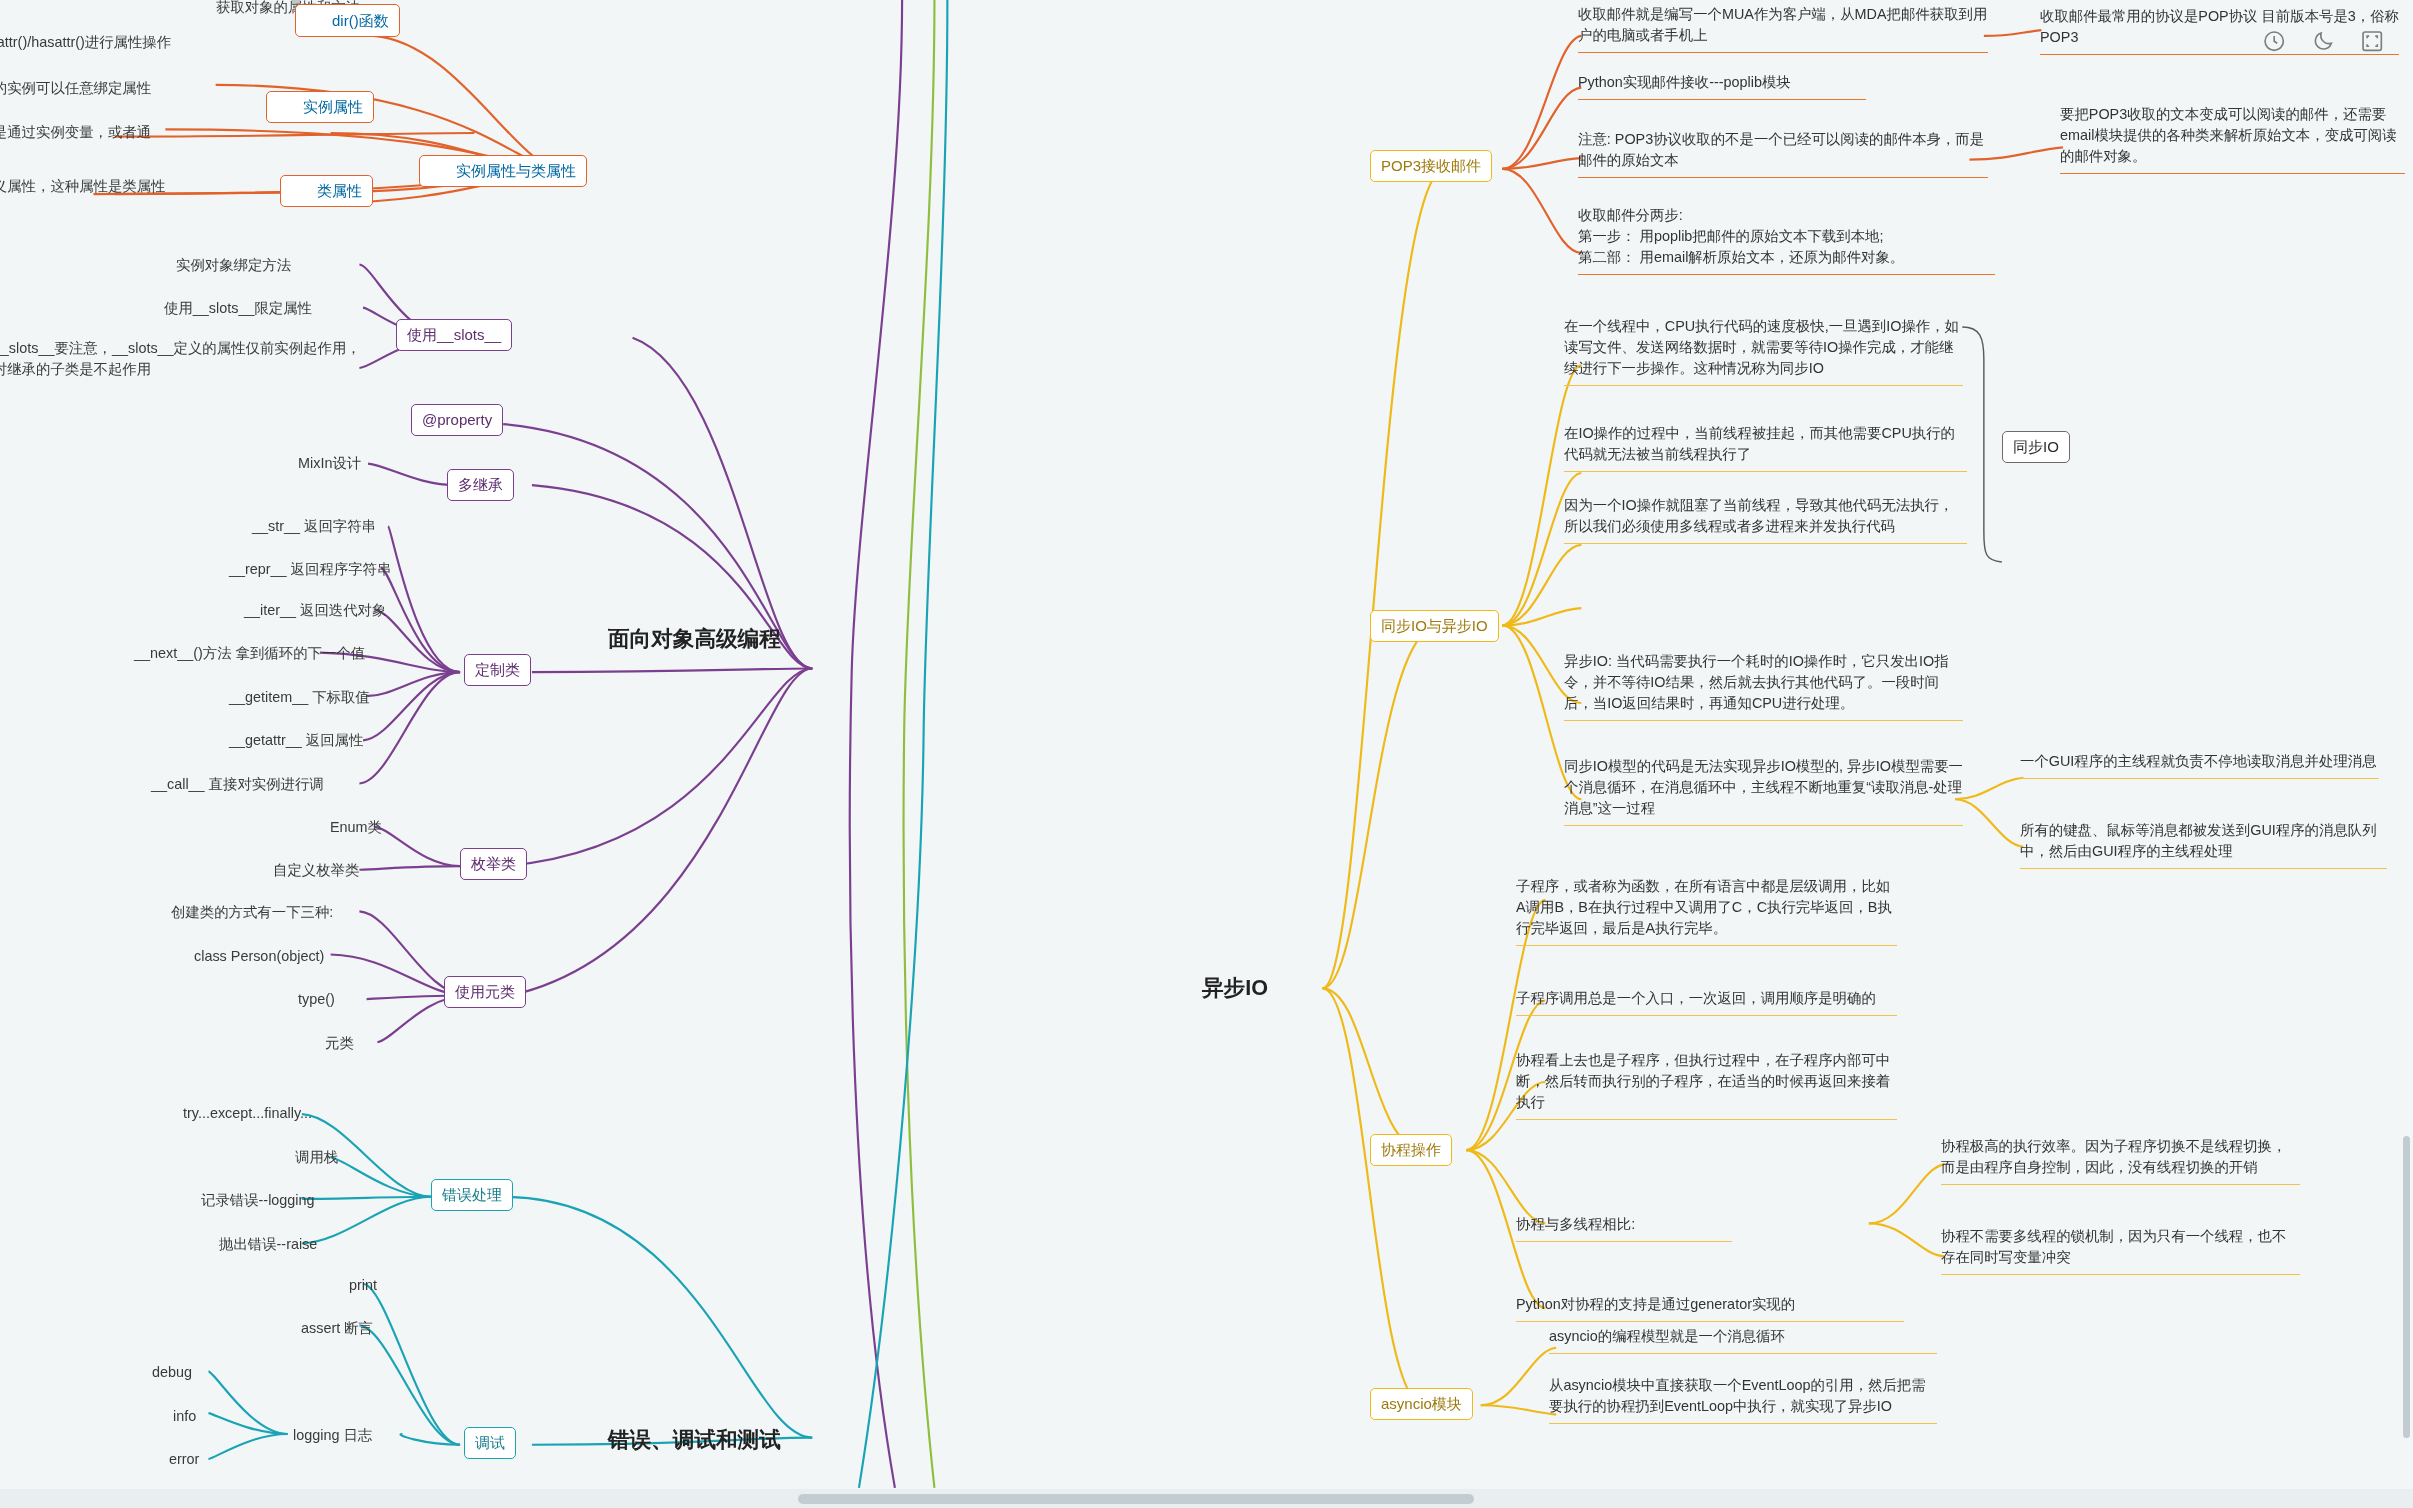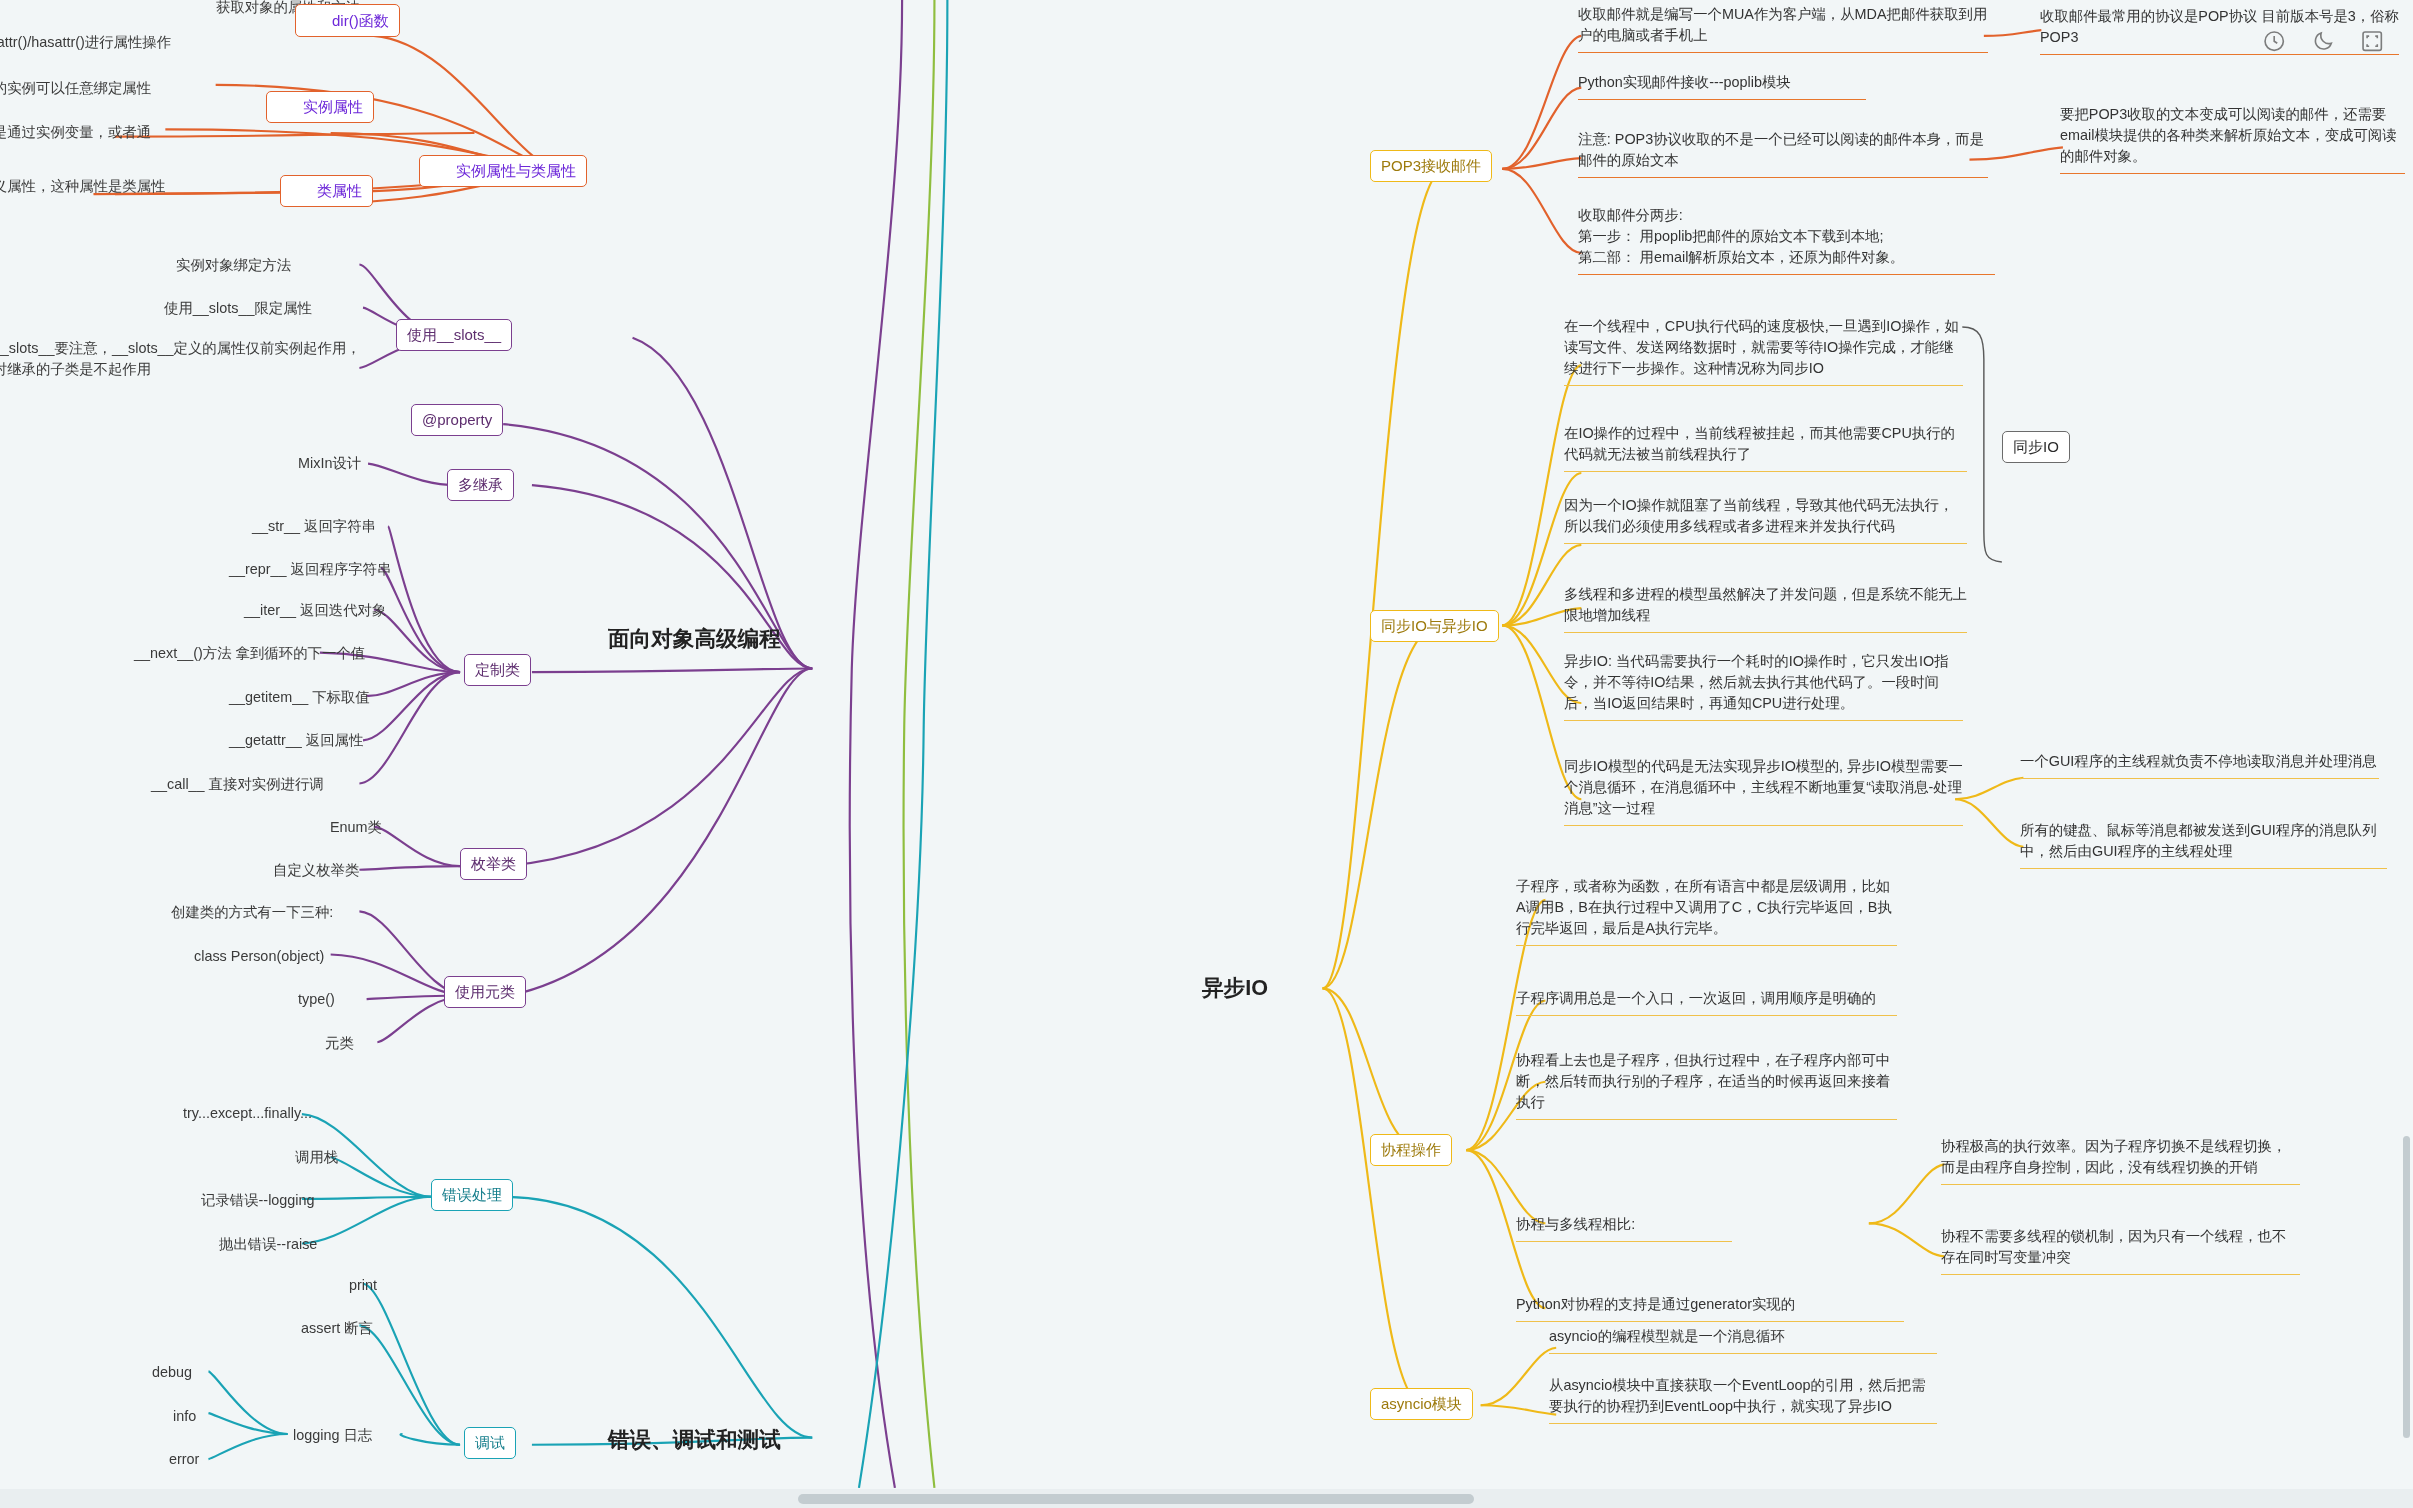--- a/index.html
+++ b/index.html
@@ -16,21 +16,21 @@
   .boxed{border:1.4px solid #888;border-radius:5px;background:#ffffff;
          padding:4.3px 10px;font-size:15px;text-align:center;white-space:nowrap;}
   
   .big{font-size:21.6px;font-weight:bold;color:#222;white-space:nowrap;}
   
   .para{font-size:14.4px;color:#333;padding-bottom:6px;}
   .para.ul{border-bottom:1.4px solid #f0c14b;}
   .para.ul-o{border-bottom:1.4px solid #e8762c;}
 
   .purple{border-color:#7b3f8f;color:#5d2d6e;}
-  .orange{border-color:#e2622c;color:#6d28d9;padding-left:36px;}
+  .orange{border-color:#e2622c;color:#0369a1;padding-left:36px;}
   .teal{border-color:#1aa3b5;color:#147d8b;}
   .yellow{border-color:#efb918;color:#9d7a0c;}
 
   
   .wincontrols{position:absolute;top:29px;right:29px;display:flex;gap:24.4px;align-items:center;}
   .wincontrols .ctl{width:24.4px;height:24.4px;opacity:.75;}
 
   
   .hscroll{position:absolute;left:0;bottom:0;width:2413px;height:18.7px;background:#e9eef0;}
   .hscroll .thumb{position:absolute;left:798px;top:4.3px;width:676px;height:10px;
@@ -227,21 +227,20 @@
 第二部： 用email解析原始文本，还原为邮件对象。</div>
   <div class="node para ul-o" style="left:2040px;top:5.8px;width:359px;">收取邮件最常用的协议是POP协议  目前版本号是3，俗称POP3</div>
   <div class="node para ul-o" style="left:2060px;top:104px;width:345px;">要把POP3收取的文本变成可以阅读的邮件，还需要email模块提供的各种类来解析原始文本，变成可阅读的邮件对象。</div>
 
   <div class="node boxed yellow" style="left:1370px;top:610px;">同步IO与异步IO</div>
   <div class="node boxed" style="left:2002px;top:431px;border-color:#6b6b6b;">同步IO</div>
 
   <div class="node para ul" style="left:1564px;top:316px;width:399px;">在一个线程中，CPU执行代码的速度极快,一旦遇到IO操作，如读写文件、发送网络数据时，就需要等待IO操作完成，才能继续进行下一步操作。这种情况称为同步IO</div>
   <div class="node para ul" style="left:1564px;top:423px;width:403px;">在IO操作的过程中，当前线程被挂起，而其他需要CPU执行的代码就无法被当前线程执行了</div>
   <div class="node para ul" style="left:1564px;top:495px;width:403px;">因为一个IO操作就阻塞了当前线程，导致其他代码无法执行，所以我们必须使用多线程或者多进程来并发执行代码</div>
-  <div class="node para ul" style="left:1564px;top:584px;width:403px;">多线程和多进程的模型虽然解决了并发问题，但是系统不能无上限地增加线程</div>
   <div class="node para ul" style="left:1564px;top:651px;width:399px;">异步IO: 当代码需要执行一个耗时的IO操作时，它只发出IO指令，并不等待IO结果，然后就去执行其他代码了。一段时间后，当IO返回结果时，再通知CPU进行处理。</div>
   <div class="node para ul" style="left:1564px;top:756px;width:399px;">同步IO模型的代码是无法实现异步IO模型的, 异步IO模型需要一个消息循环，在消息循环中，主线程不断地重复“读取消息-处理消息”这一过程</div>
   <div class="node para ul" style="left:2020px;top:751px;width:359px;">一个GUI程序的主线程就负责不停地读取消息并处理消息</div>
   <div class="node para ul" style="left:2020px;top:820px;width:367px;">所有的键盘、鼠标等消息都被发送到GUI程序的消息队列中，然后由GUI程序的主线程处理</div>
 
   <div class="node boxed yellow" style="left:1370px;top:1134px;">协程操作</div>
   <div class="node para ul" style="left:1516px;top:876px;width:381px;">子程序，或者称为函数，在所有语言中都是层级调用，比如A调用B，B在执行过程中又调用了C，C执行完毕返回，B执行完毕返回，最后是A执行完毕。</div>
   <div class="node para ul" style="left:1516px;top:988px;width:381px;">子程序调用总是一个入口，一次返回，调用顺序是明确的</div>
   <div class="node para ul" style="left:1516px;top:1050px;width:381px;">协程看上去也是子程序，但执行过程中，在子程序内部可中断，然后转而执行别的子程序，在适当的时候再返回来接着执行</div>
   <div class="node para ul" style="left:1516px;top:1214px;width:216px;">协程与多线程相比:</div>

